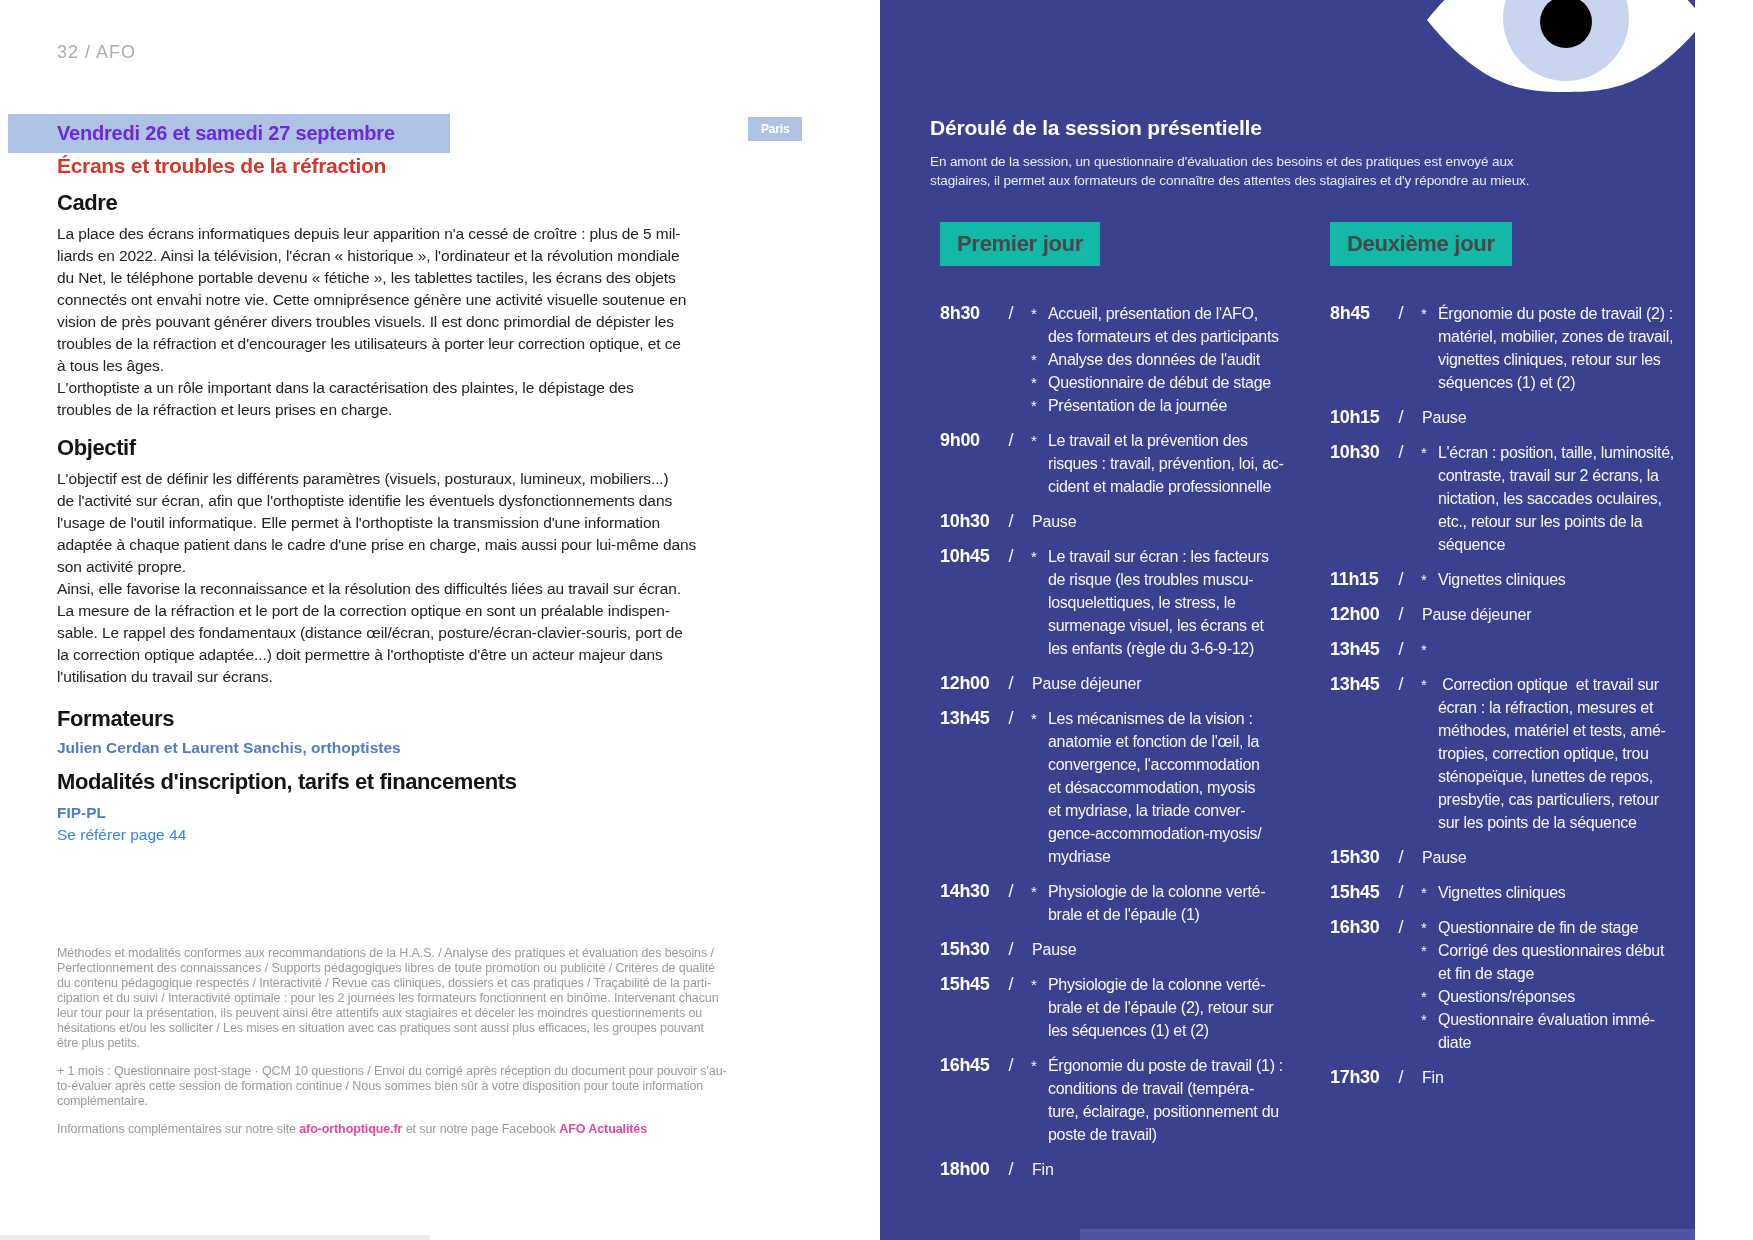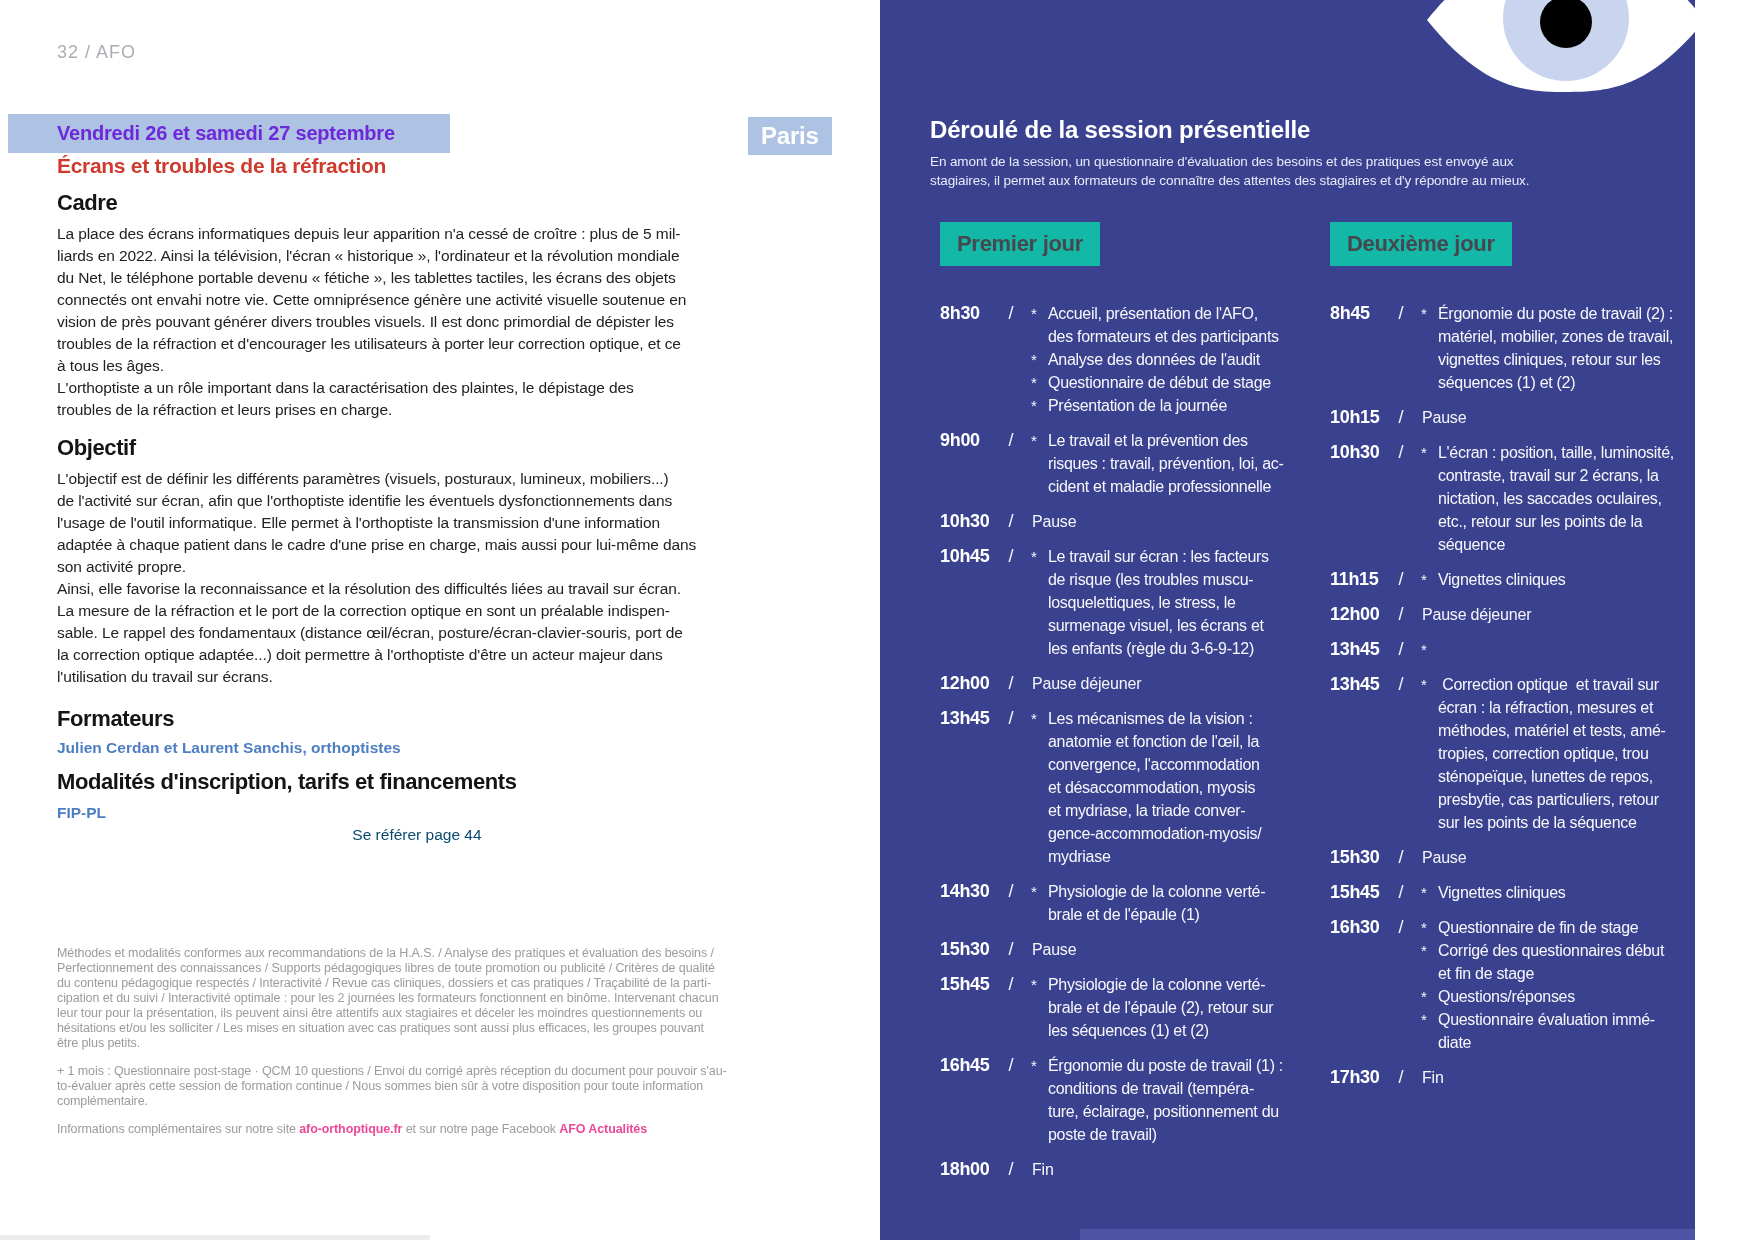--- a/index.html
+++ b/index.html
@@ -12,42 +12,42 @@
   html,body{margin:0;padding:0;background:#ffffff;}
   body{font-family:"Liberation Sans","DejaVu Sans",sans-serif;}
   #stage{position:relative;width:1695px;height:1240px;overflow:hidden;background:#ffffff;}
 
   
   #left-page{position:absolute;left:0;top:0;width:880px;height:1240px;background:#ffffff;}
   .page-number{position:absolute;left:57px;top:42px;font-size:18px;color:#a9adb3;letter-spacing:1px;}
   .date-banner{position:absolute;left:8px;top:114px;width:442px;height:39px;background:var(--light-blue,#aec3e3);
     color:#6d28d9;font-weight:bold;font-size:20px;line-height:39px;padding-left:49px;letter-spacing:-0.2px;}
   .city-badge{position:absolute;left:748px;top:117px;background:var(--light-blue,#aec3e3);color:#ffffff;
-    font-weight:bold;font-size:24px;padding:5px 13px;letter-spacing:-0.2px;}
+    font-weight:bold;font-size:12px;padding:5px 13px;letter-spacing:-0.2px;}
   .course-title{position:absolute;left:57px;top:154px;color:var(--accent-red,#ce3a2d);font-weight:bold;
     font-size:21px;letter-spacing:-0.3px;}
   #left-content{position:absolute;left:57px;top:190px;width:720px;}
   h2.section{font-size:22px;font-weight:bold;color:#141414;margin:0 0 7px 0;letter-spacing:-0.4px;}
   h2.mt1{margin-top:14px;}
   h2.mt2{margin-top:18px;}
   h2.mt3{margin-top:12px;}
   p.body{font-size:15.5px;line-height:22px;color:#222222;margin:0;white-space:pre-line;letter-spacing:-0.1px;}
   .names{color:var(--link-blue,#4e7ec2);font-weight:bold;font-size:15.5px;margin:2px 0 0 0;}
   .funding-code{color:var(--link-blue,#4e7ec2);font-weight:bold;font-size:15.5px;margin-top:9px;}
-  .funding-ref{color:#0c4a6e;font-size:15.5px;margin-top:4px;text-align:center;}
+  .funding-ref{color:#3b82f6;font-size:15.5px;margin-top:4px;}
   #footnotes{position:absolute;left:57px;top:946px;width:700px;color:#9b9b9b;font-size:12.5px;line-height:15px;}
   #footnotes p{margin:0 0 13px 0;white-space:pre-line;letter-spacing:-0.1px;}
   #footnotes .b{color:#ec4899;font-weight:bold;}
   .page-edge-left{position:absolute;left:0;bottom:0;width:430px;height:5px;background:#ececec;}
 
   
   #right-panel{position:absolute;left:880px;top:0;width:873px;height:1240px;
     background:var(--panel-blue,#3a4290);color:#ffffff;overflow:hidden;}
   .eye{position:absolute;top:-52px;right:48px;width:278px;height:144px;}
-  .panel-title{position:absolute;left:50px;top:116px;font-size:24px;font-weight:bold;letter-spacing:-0.2px;}
+  .panel-title{position:absolute;left:50px;top:116px;font-size:21px;font-weight:bold;letter-spacing:-0.2px;}
   .panel-intro{position:absolute;left:50px;top:152px;width:690px;font-size:13.5px;line-height:19px;
     color:#e8ebf8;white-space:pre-line;letter-spacing:-0.1px;}
   .day-col{position:absolute;top:222px;}
   .day-col.first{left:60px;width:385px;}
   .day-col.second{left:450px;width:420px;}
   .day-box{display:inline-block;background:#14b8a6;color:#47474f;font-weight:bold;font-size:22px;
     padding:9px 17px;letter-spacing:-0.3px;}
   .entries{margin-top:36px;}
   .entry{display:flex;margin-bottom:12px;}
   .entry .time{flex:none;width:60px;font-size:18px;font-weight:bold;color:#ffffff;line-height:23px;letter-spacing:-0.3px;}

